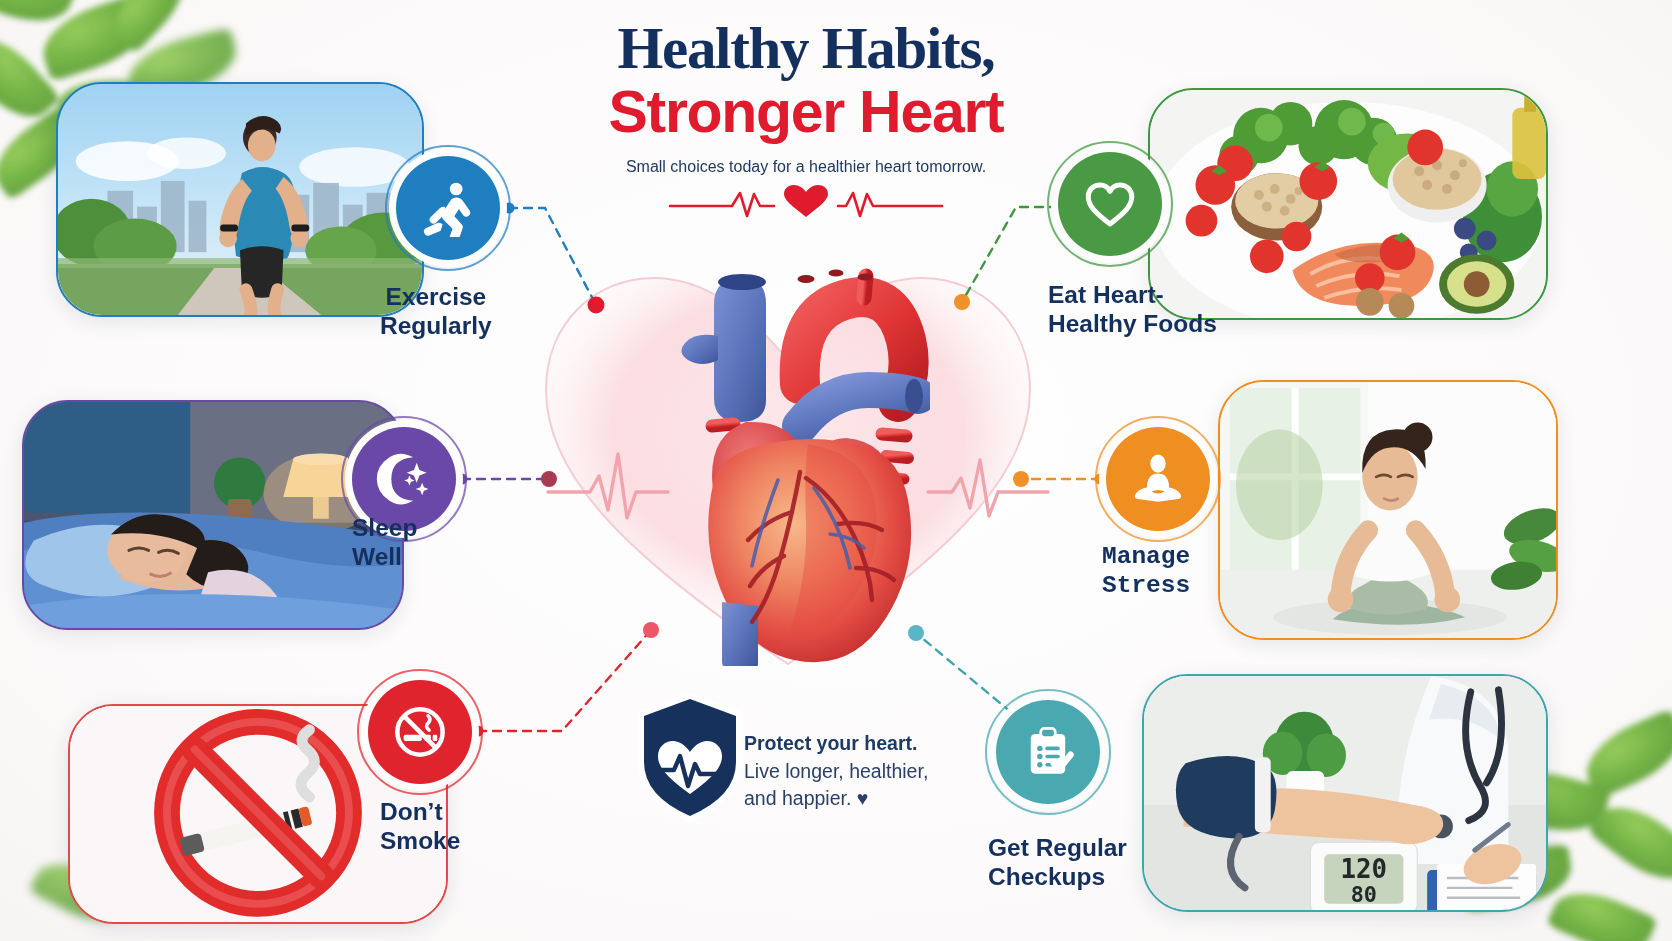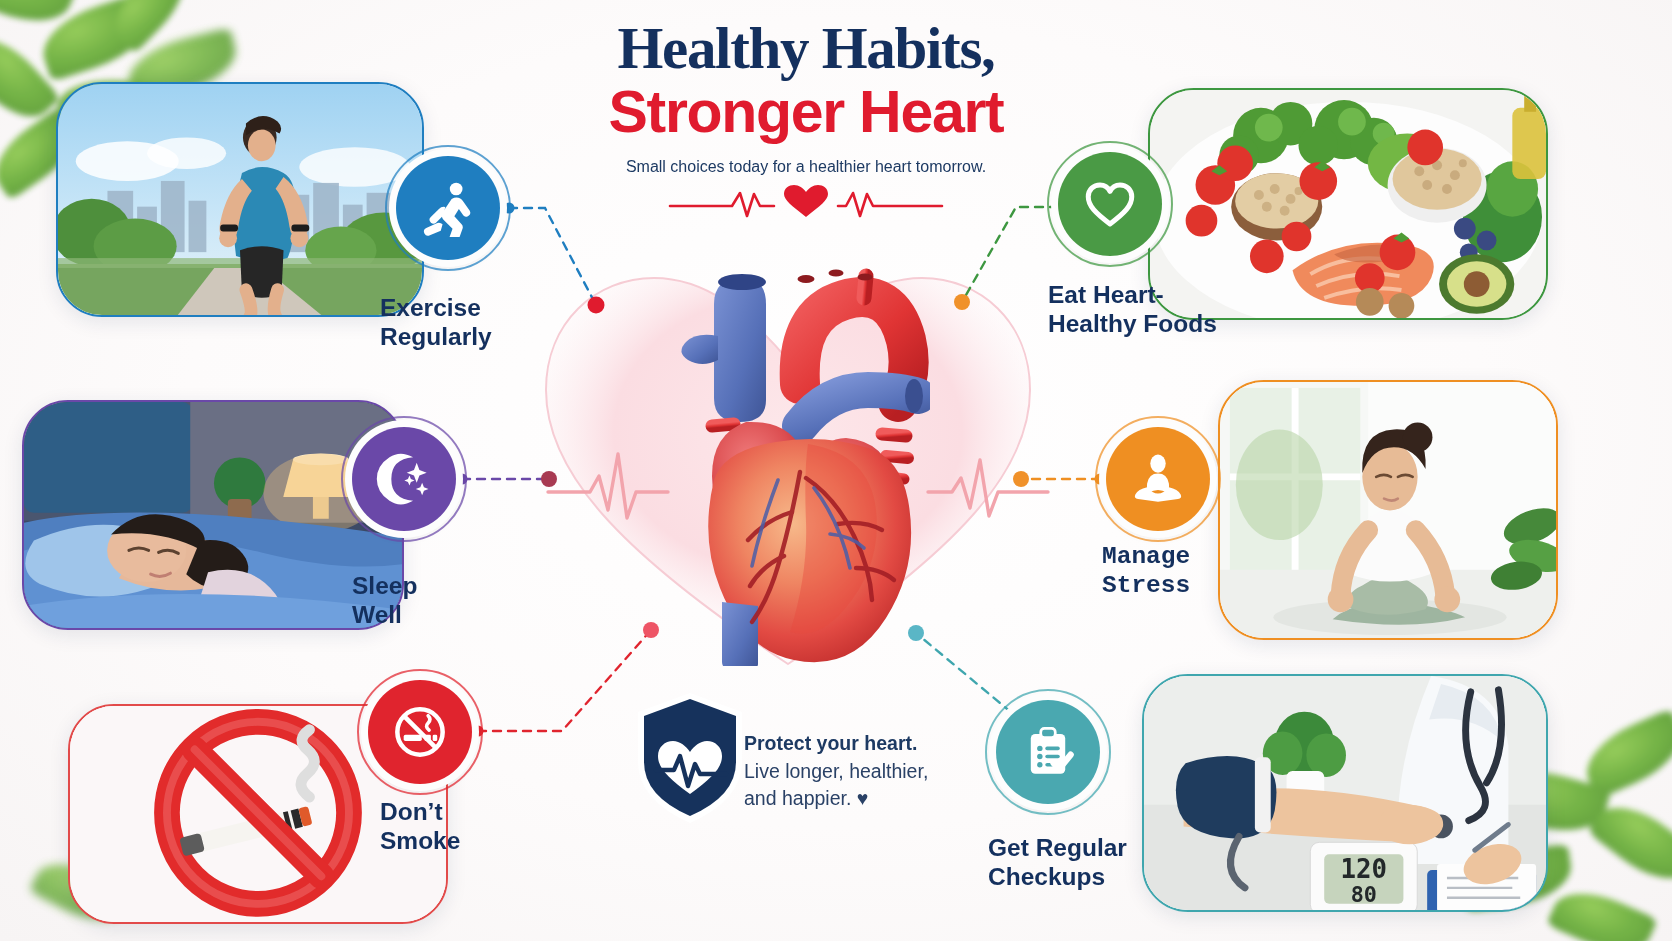--- a/index.html
+++ b/index.html
@@ -583,26 +583,26 @@
           <rect x="29" y="26" width="16" height="4" rx="2"></rect>
         <circle cx="23" cy="37" r="3"></circle>
           <rect x="29" y="35" width="16" height="4" rx="2"></rect>
         <circle cx="23" cy="46" r="3"></circle>
           <rect x="29" y="44" width="12" height="4" rx="2"></rect>
       </g>
       <path d="M38 44 l6 7 l13 -16" fill="none" stroke="#fff" stroke-width="7" stroke-linecap="round" stroke-linejoin="round"></path>
     </svg>
   </div>
 
-  <div class="label" style="left:380px; top:294px;">
+  <div class="label" style="left:380px; top:283px;text-align:center;">
     <div>Exercise</div>
     <div>Regularly</div>
   </div>
 
-  <div class="label" style="left:352px; top:572px;">
+  <div class="label" style="left:352px; top:514px;">
     <div>Sleep</div>
     <div>Well</div>
   </div>
 
   <div class="label" style="left:380px; top:798px;">
     <div>Don’t</div>
     <div>Smoke</div>
   </div>
 
   <div class="label" style="left:1048px; top:281px;">

